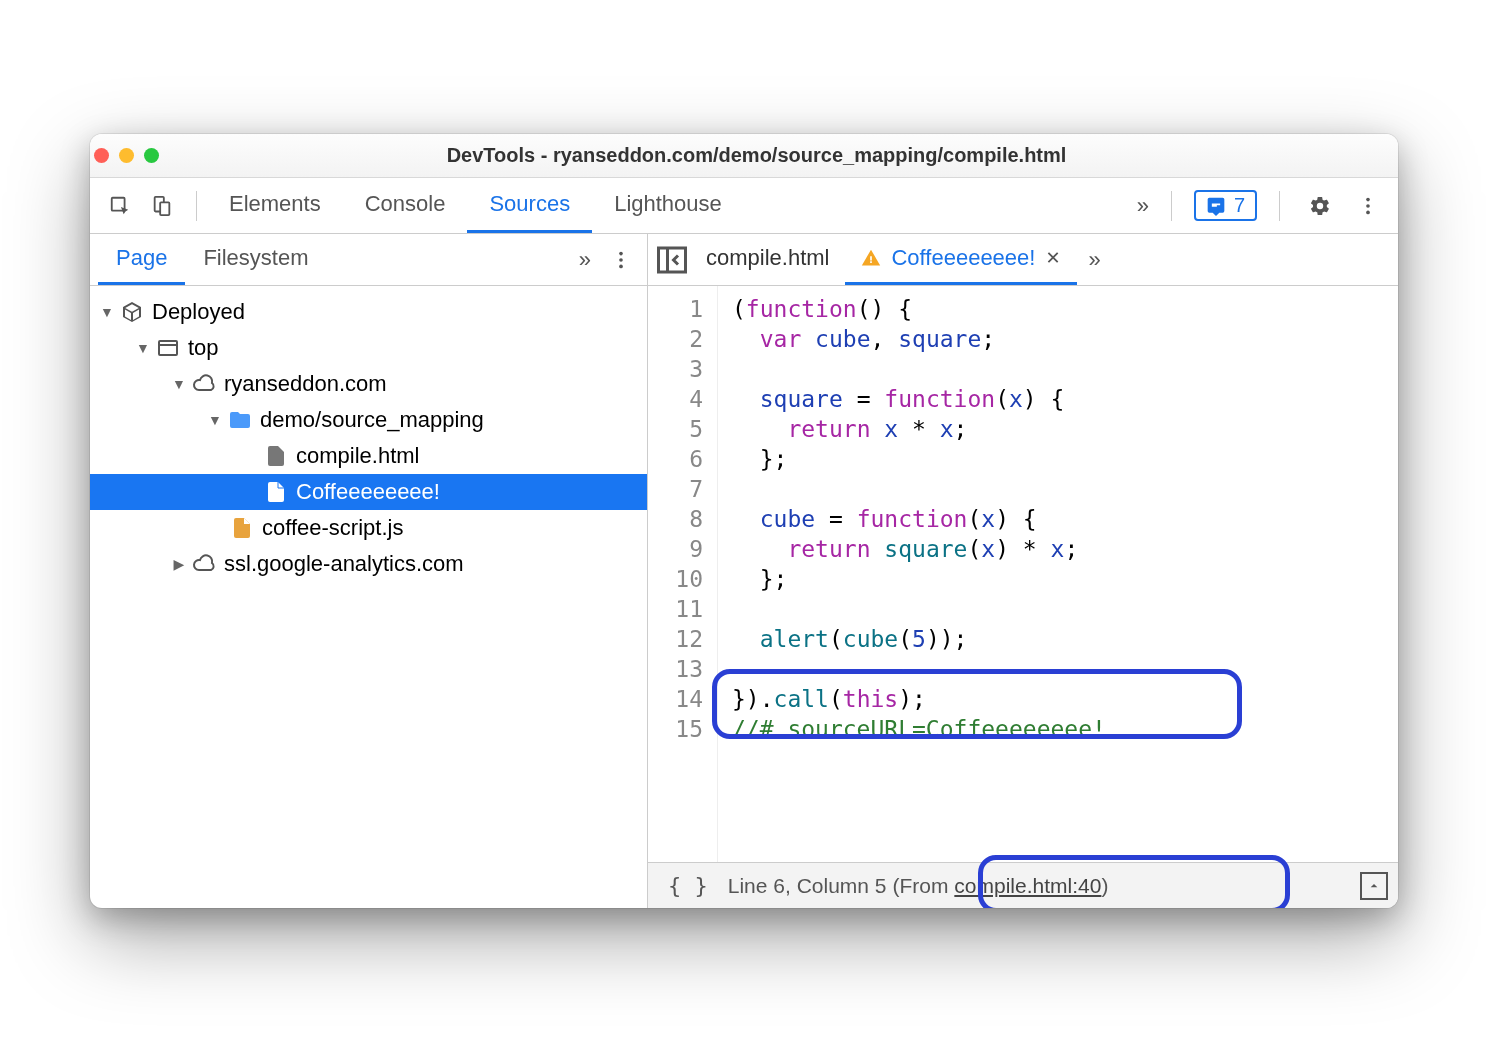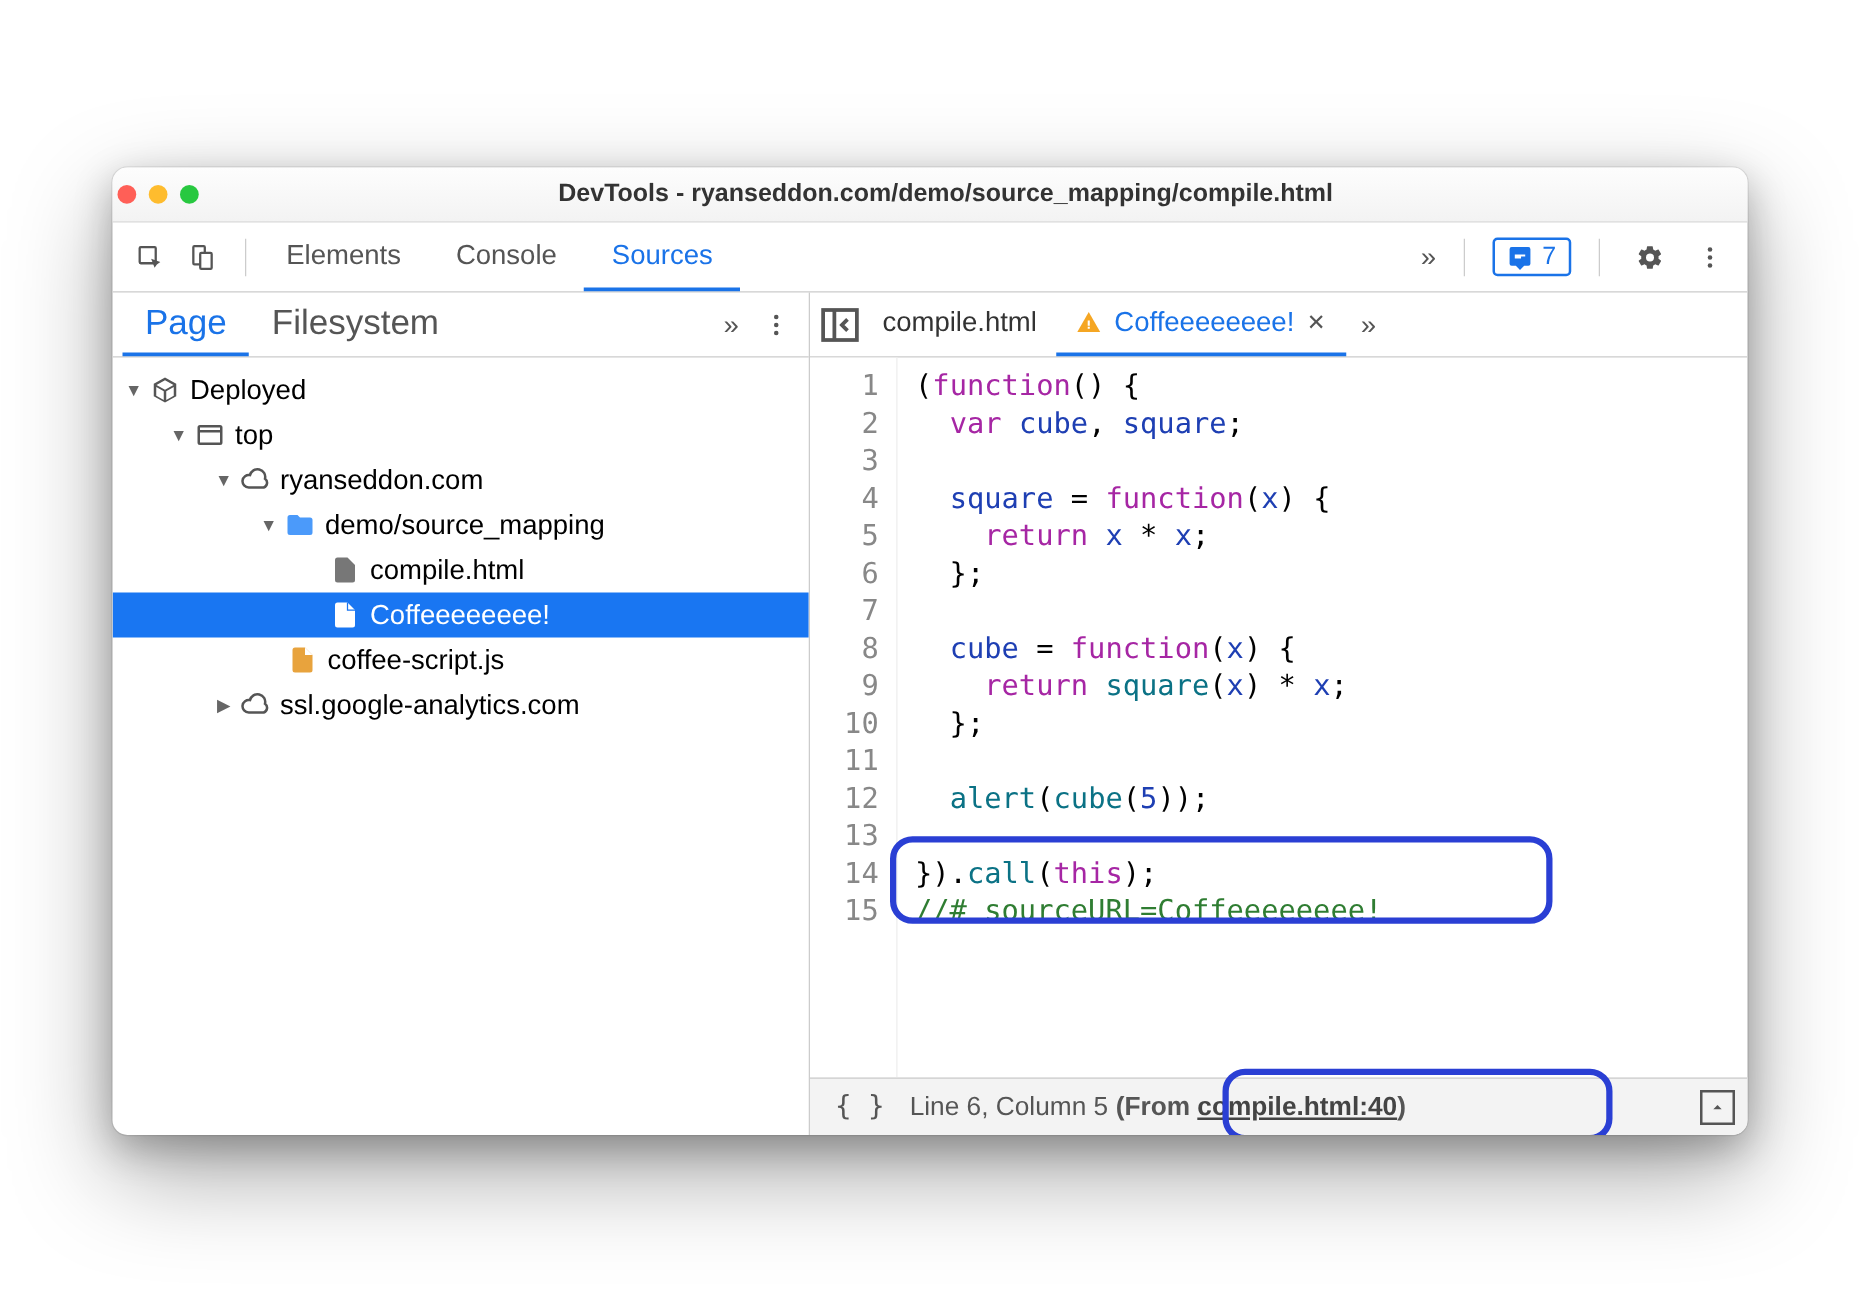--- a/index.html
+++ b/index.html
@@ -72,21 +72,21 @@
 .body-split { display: flex; height: 674px; }
 .panel-left { width: 558px; border-right: 1px solid #ccc; display: flex; flex-direction: column; }
 .panel-right { flex: 1; display: flex; flex-direction: column; }
 
 .sub-tabbar {
   height: 52px; display: flex; align-items: center; padding: 0 8px;
   border-bottom: 1px solid #ccc;
 }
 .sub-tab {
   padding: 0 18px; height: 100%; display: flex; align-items: center;
-  font-size: 28px; color: #555; border-bottom: 3px solid transparent; cursor: pointer;
+  font-size: 22px; color: #555; border-bottom: 3px solid transparent; cursor: pointer;
 }
 .sub-tab.active { color: #1a73e8; border-bottom-color: #1a73e8; }
 .sub-tabbar .spacer { flex: 1; }
 
 .tree { flex: 1; padding: 8px 0; overflow: auto; font-size: 22px; }
 .tree-row {
   display: flex; align-items: center; height: 36px; padding-right: 12px;
   cursor: pointer; white-space: nowrap;
 }
 .tree-row.selected { background: #1976f2; color: #fff; }
@@ -128,21 +128,21 @@
 .comment { color: #2f7d32; }
 
 
 .statusbar {
   height: 46px; border-top: 1px solid #ccc; background: #f3f3f3;
   display: flex; align-items: center; padding: 0 10px; font-size: 21px; color: #555;
   position: relative;
 }
 .pretty-icon { font-family: Menlo, monospace; font-size: 22px; padding: 0 10px; color: #555; }
 .status-text { margin-left: 10px; text-align: right; }
-.status-from { margin-left: 6px; font-weight: bold; }
+.status-from { margin-left: 6px; }
 .status-from a { color: #444; text-decoration: underline; }
 .statusbar .spacer { flex: 1; }
 .hl2 {
   position: absolute; border: 5px solid #2a3fd4; border-radius: 18px;
   left: 330px; top: -8px; width: 312px; height: 58px;
 }
 .drawer-toggle {
   width: 28px; height: 28px; border: 2px solid #555; display: flex;
   align-items: center; justify-content: center; color: #555;
 }
@@ -174,20 +174,21 @@
             <rect x="4" y="2" width="10" height="16" rx="1"></rect>
             <rect x="10" y="8" width="10" height="14" rx="1" fill="#fff"></rect>
           </svg>
       </div>
       <div class="divider"></div>
     </div>
     <div class="main-tabs" id="main-tabs">
         <div class="main-tab">Elements</div>
         <div class="main-tab">Console</div>
         <div class="main-tab active">Sources</div>
+        <div class="main-tab">Lighthouse</div>
       </div>
     <div class="overflow-chevron">»</div>
     <div class="toolbar-right">
       <div class="divider"></div>
       <div class="issues-badge">
         <svg viewBox="0 0 24 24">
             <path d="M20 2H4a2 2 0 0 0-2 2v14a2 2 0 0 0 2 2h4l4 4 4-4h4a2 2 0 0 0 2-2V4a2 2 0 0 0-2-2zM7 9h10v2H7zm6 4H7v-2h6z"></path>
           </svg>
         <span>7</span>
       </div>

